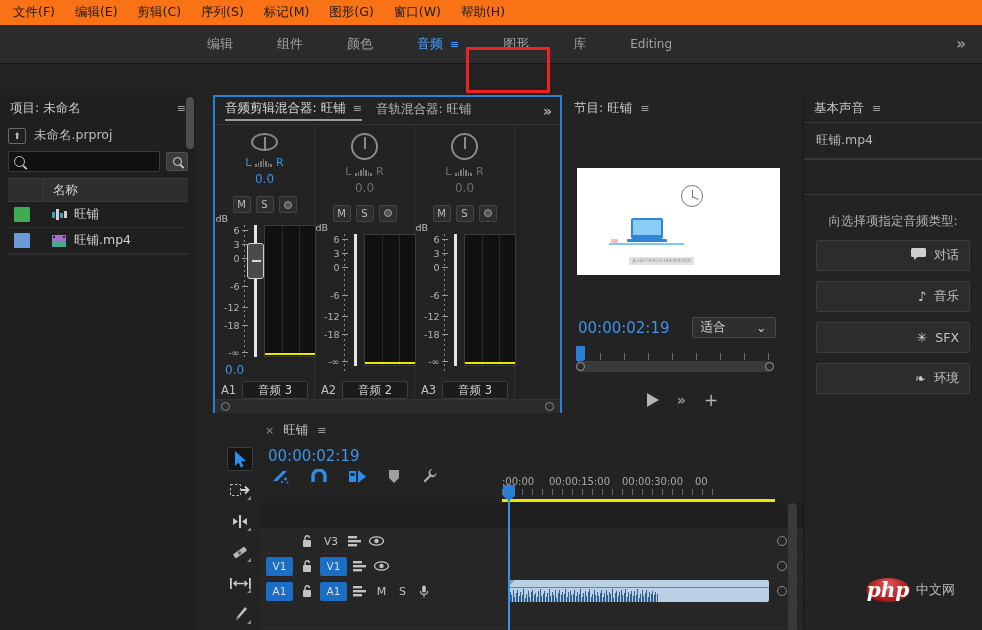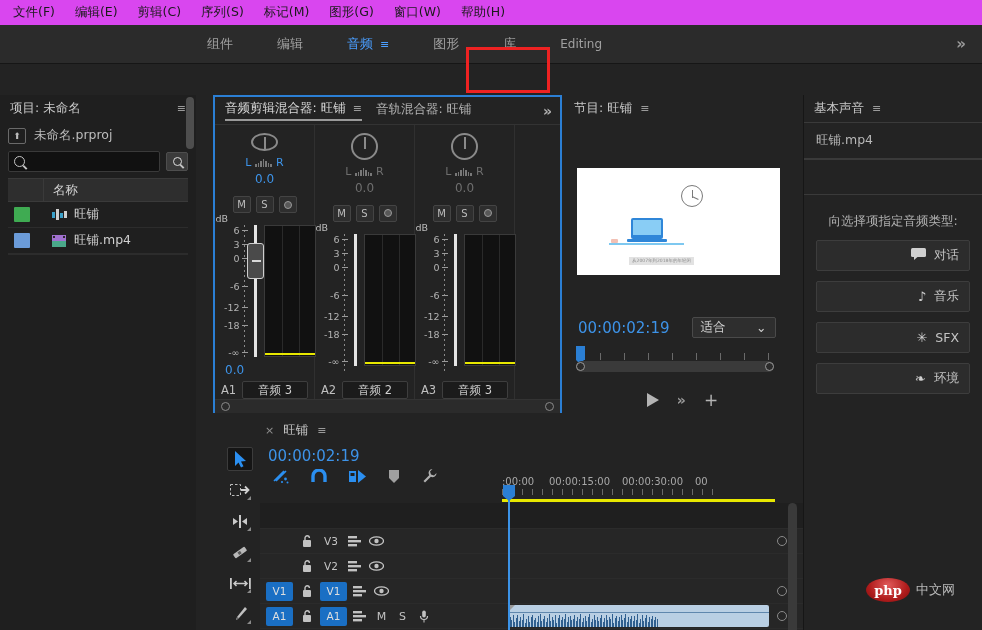--- a/index.html
+++ b/index.html
@@ -28,21 +28,21 @@
   }
   .title-text { color: #2b2b2b; font-size: 13.5px; letter-spacing: .2px; }
   .winctl { position: absolute; right: 0; top: 0; height: 31px; display: flex; }
   .winctl div {
     width: 46px; height: 31px; display: flex; align-items: center; justify-content: center;
     color: #333; font-size: 13px;
   }
 
   
   .menubar {
-    height: 25px; background: #d946ef; display: flex; align-items: center;
+    height: 25px; background: #f97316; display: flex; align-items: center;
     padding-left: 4px; gap: 2px;
   }
   .menubar .mi {
     color: #1a1a1a; font-size: 12.5px; padding: 3px 9px; white-space: nowrap;
   }
 
   
   .wsbar {
     height: 39px; background: #2b2b2b; display: flex; align-items: center;
     border-bottom: 1px solid #161616; position: relative;
@@ -259,21 +259,21 @@
   .tl-vscroll { position:absolute; right: 6px; top: 60px; width: 9px; bottom: 20px; background:#3a3a3a; border-radius:5px;}
 
   
   #tlside { left: 738px; top: 410px; width: 60px; height: 220px; background:#1d1d1d; }
 
   
   .watermark { position:absolute; left: 866px; top: 578px; display:flex; align-items:center; gap:6px; z-index: 40;}
   .php-oval { width: 44px; height: 24px; border-radius:50%;
     background: radial-gradient(ellipse at 50% 30%, #e05a5a 0%, #b01c1c 60%, #7d0d0d 100%);
     display:flex; align-items:center; justify-content:center;
-    color:#fff; font-weight:bold; font-size:13px;
+    color:#fff; font-style:italic; font-weight:bold; font-size:20px;
     font-family:"DejaVu Serif", serif;}
   .wm-text { color:#b9b9b9; font-size:13px; }
 </style>
 </head>
 <body>
 
 <div class="app">
 
 
   <div class="menubar">
@@ -283,24 +283,27 @@
     <div class="mi">序列(S)</div>
     <div class="mi">标记(M)</div>
     <div class="mi">图形(G)</div>
     <div class="mi">窗口(W)</div>
     <div class="mi">帮助(H)</div>
   </div>
 
   <div class="wsbar">
     <div class="ws-spacer"></div>
     <div class="ws-item">
+      <span>编辑</span>
+    </div>
+    <div class="ws-item">
       <span>组件</span>
     </div>
     <div class="ws-item">
-      <span>编辑</span>
+      <span>颜色</span>
     </div>
     <div class="ws-item active">
       <span>音频</span>
       <span class="hmb">≡</span>
     </div>
     <div class="ws-item">
       <span>图形</span>
     </div>
     <div class="ws-item">
       <span>库</span>
@@ -795,46 +798,20 @@
                     <ellipse cx="7.5" cy="5" rx="7" ry="4.2" fill="none" stroke="#c2c2c2" stroke-width="1.3"></ellipse>
                     <circle cx="7.5" cy="5" r="2.2" fill="#c2c2c2"></circle>
                   </svg>
               </span>
             </div>
             <div class="tarea">
                 <div class="tdot"></div>
               </div>
           </div>
 
-          <div class="trow">
-            <div class="thead">
-              <span class="tgt" style="background:transparent"></span>
-              <span class="tico">
-                <svg width="10" height="12" viewBox="0 0 10 12">
-                    <rect x="1" y="5" width="8" height="7" rx="1" fill="#c2c2c2"></rect>
-                    <path d="M3 5 L3 3 a2.2 2.2 0 0 1 4.4 0" stroke="#c2c2c2" stroke-width="1.4" fill="none"></path>
-                  </svg>
-              </span>
-              <span class="tname">V2</span>
-              <span class="tico">
-                <svg width="15" height="12" viewBox="0 0 15 12">
-                    <rect x="0" y="1" width="9" height="2.4" fill="#c2c2c2"></rect>
-                    <rect x="0" y="5" width="13" height="2.4" fill="#c2c2c2"></rect>
-                    <rect x="0" y="9" width="9" height="2.4" fill="#c2c2c2"></rect>
-                  </svg>
-              </span>
-              <span class="tico">
-                <svg width="15" height="10" viewBox="0 0 15 10">
-                    <ellipse cx="7.5" cy="5" rx="7" ry="4.2" fill="none" stroke="#c2c2c2" stroke-width="1.3"></ellipse>
-                    <circle cx="7.5" cy="5" r="2.2" fill="#c2c2c2"></circle>
-                  </svg>
-              </span>
-            </div>
-            <div class="tarea"></div>
-          </div>
 
           <div class="trow">
             <div class="thead">
               <span class="tgt on">V1</span>
               <span class="tico">
                 <svg width="10" height="12" viewBox="0 0 10 12">
                     <rect x="1" y="5" width="8" height="7" rx="1" fill="#c2c2c2"></rect>
                     <path d="M3 5 L3 3 a2.2 2.2 0 0 1 4.4 0" stroke="#c2c2c2" stroke-width="1.4" fill="none"></path>
                   </svg>
               </span>

